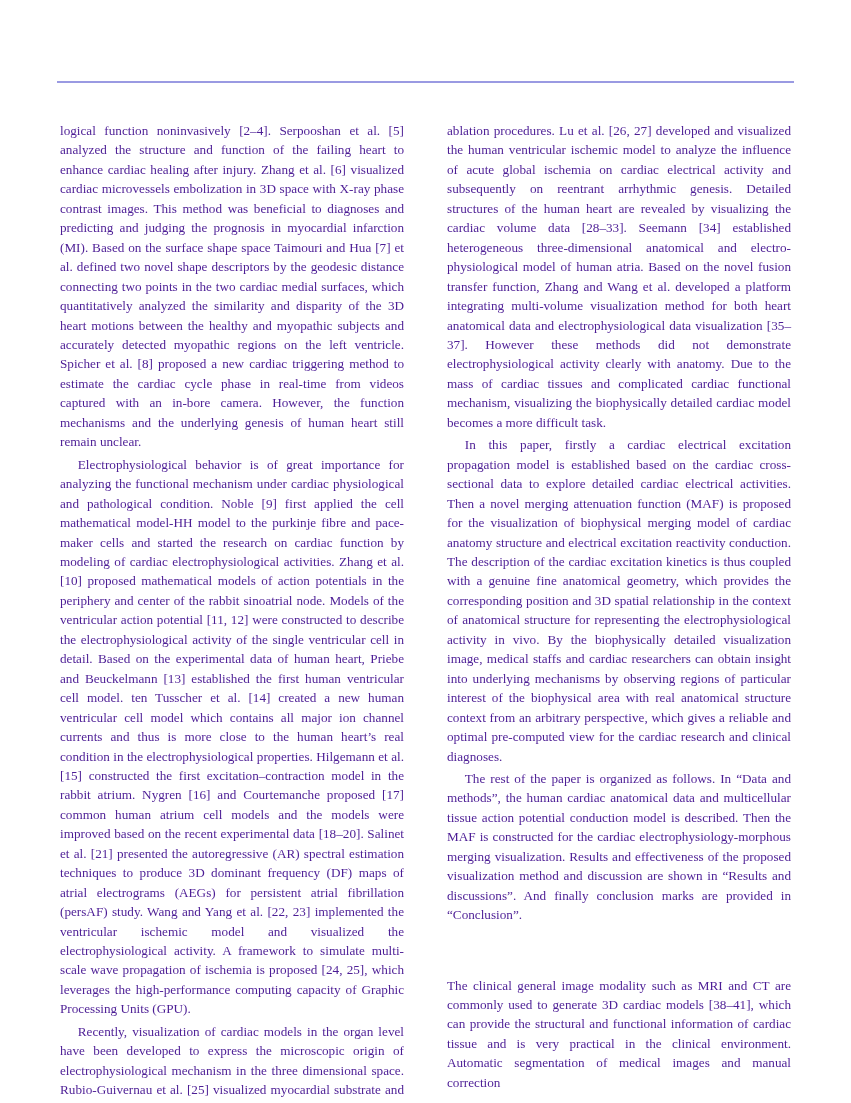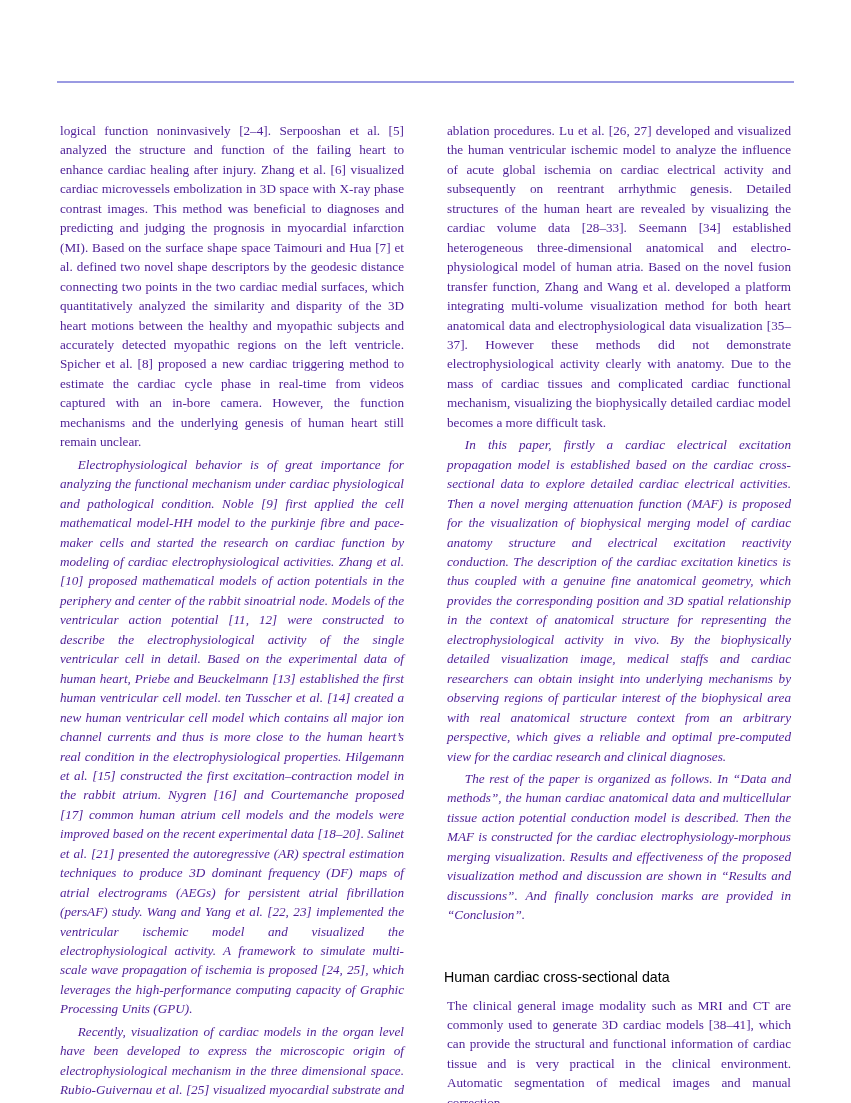--- a/index.html
+++ b/index.html
@@ -75,21 +75,20 @@
     text-justify: inter-word;
     color: #4c1d95;
     hyphens: manual;
     -webkit-hyphens: manual;
   }
   p.body + p.body {
     text-indent: 1.35em;
   }
   p.body.indent {
     text-indent: 1.35em;
-    font-style: italic;
   }
 
   h2.section-heading {
     margin: 0;
     font-family: "Liberation Sans", sans-serif;
     font-weight: bold;
     font-size: 21px;
     line-height: 26px;
     color: #000000;
     letter-spacing: -0.005em;
@@ -122,19 +121,18 @@
       <p class="body indent">Recently, visualization of cardiac models in the organ level have been developed to express the microscopic origin of electrophysiological mechanism in the three dimensional space. Rubio-Guivernau et al. [25] visualized myocardial substrate and located conducting channels for pre-planning and guidance of</p>
     </div>
 
     <div class="col">
       <p class="body">ablation procedures. Lu et al. [26, 27] developed and visualized the human ventricular ischemic model to analyze the influence of acute global ischemia on cardiac electrical activity and subsequently on reentrant arrhythmic genesis. Detailed structures of the human heart are revealed by visualizing the cardiac volume data [28–33]. Seemann [34] established heterogeneous three-dimensional anatomical and electro-physiological model of human atria. Based on the novel fusion transfer function, Zhang and Wang et al. developed a platform integrating multi-volume visualization method for both heart anatomical data and electrophysiological data visualization [35–37]. However these methods did not demonstrate electrophysiological activity clearly with anatomy. Due to the mass of cardiac tissues and complicated cardiac functional mechanism, visualizing the biophysically detailed cardiac model becomes a more difficult task.</p>
       <p class="body indent">In this paper, firstly a cardiac electrical excitation propagation model is established based on the cardiac cross-sectional data to explore detailed cardiac electrical activities. Then a novel merging attenuation function (MAF) is proposed for the visualization of biophysical merging model of cardiac anatomy structure and electrical excitation reactivity conduction. The description of the cardiac excitation kinetics is thus coupled with a genuine fine anatomical geometry, which provides the corresponding position and 3D spatial relationship in the context of anatomical structure for representing the electrophysiological activity in vivo. By the biophysically detailed visualization image, medical staffs and cardiac researchers can obtain insight into underlying mechanisms by observing regions of particular interest of the biophysical area with real anatomical structure context from an arbitrary perspective, which gives a reliable and optimal pre-computed view for the cardiac research and clinical diagnoses.</p>
       <p class="body indent">The rest of the paper is organized as follows. In “Data and methods”, the human cardiac anatomical data and multicellular tissue action potential conduction model is described. Then the MAF is constructed for the cardiac electrophysiology-morphous merging visualization. Results and effectiveness of the proposed visualization method and discussion are shown in “Results and discussions”. And finally conclusion marks are provided in “Conclusion”.</p>
 
       <div class="gap-before-section"></div>
       <div class="gap-after-section"></div>
-      <h3 class="sub-heading">Human cardiac cross-sectional data</h3>
       <div class="gap-after-sub"></div>
       <p class="body">The clinical general image modality such as MRI and CT are commonly used to generate 3D cardiac models [38–41], which can provide the structural and functional information of cardiac tissue and is very practical in the clinical environment. Automatic segmentation of medical images and manual correction</p>
     </div>
 
   </div>
 </div>
 
 </body></html>

